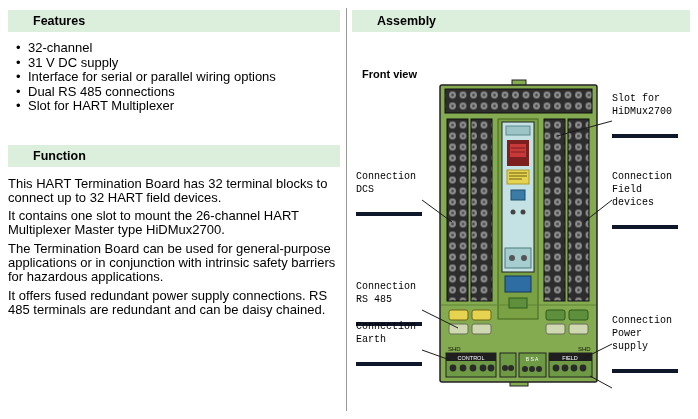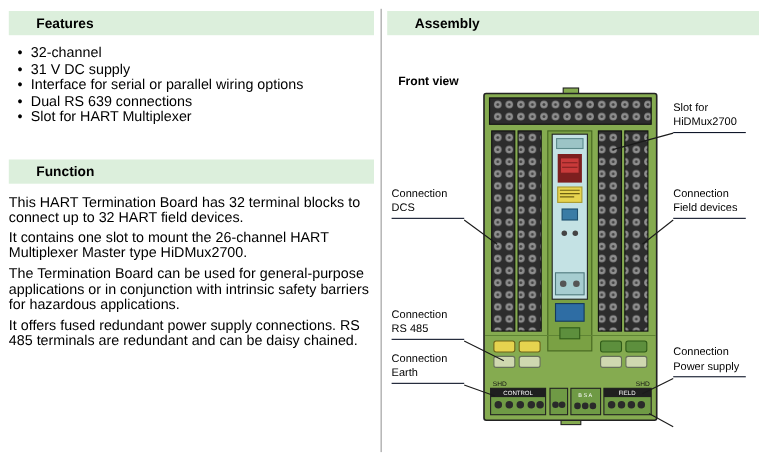--- a/index.html
+++ b/index.html
@@ -16,38 +16,38 @@
   .mt-header { margin-top:31px; }
   .paras { margin-top:10px; }
   .paras p { font-size:13px; line-height:14.3px; margin-bottom:4px; }
 
   .divider { position:absolute; left:346px; top:8px; width:1px; height:403px; background:#9a9a9a; }
 
   .assembly-header { position:absolute; left:352px; top:10px; width:338px; }
   .diagram { position:absolute; left:352px; top:62px; width:338px; height:352px; }
   .front-view { position:absolute; left:10px; top:6px; font-size:11px; font-weight:bold; }
   .callout { position:absolute; font-size:10px; line-height:13px; width:66px;
-             border-bottom:1px solid #0f172a; padding-bottom:2px; }
+             border-bottom:4px solid #0f172a; padding-bottom:16px;font-family:Liberation Mono, monospace; }
   svg.board { position:absolute; left:0; top:0; }
   svg text { font-family:"Liberation Sans", sans-serif; }
 </style>
 </head>
 <body>
 
 <div class="page">
 
   <div class="col-left">
     <div class="section-header">
       <span>Features</span>
     </div>
     <ul class="bullets">
       <li>32-channel</li>
       <li>31 V DC supply</li>
       <li>Interface for serial or parallel wiring options</li>
-      <li>Dual RS 639 connections</li>
+      <li>Dual RS 485 connections</li>
       <li>Slot for HART Multiplexer</li>
     </ul>
     <div class="section-header mt-header">
       <span>Function</span>
     </div>
     <div class="paras">
       <p>This HART Termination Board has 32 terminal blocks to connect up to 32 HART field devices.</p>
       <p>It contains one slot to mount the 26-channel HART Multiplexer Master type HiDMux2700.</p>
       <p>The Termination Board can be used for general-purpose applications or in conjunction with intrinsic safety barriers for hazardous applications.</p>
       <p>It offers fused redundant power supply connections. RS 485 terminals are redundant and can be daisy chained.</p>

